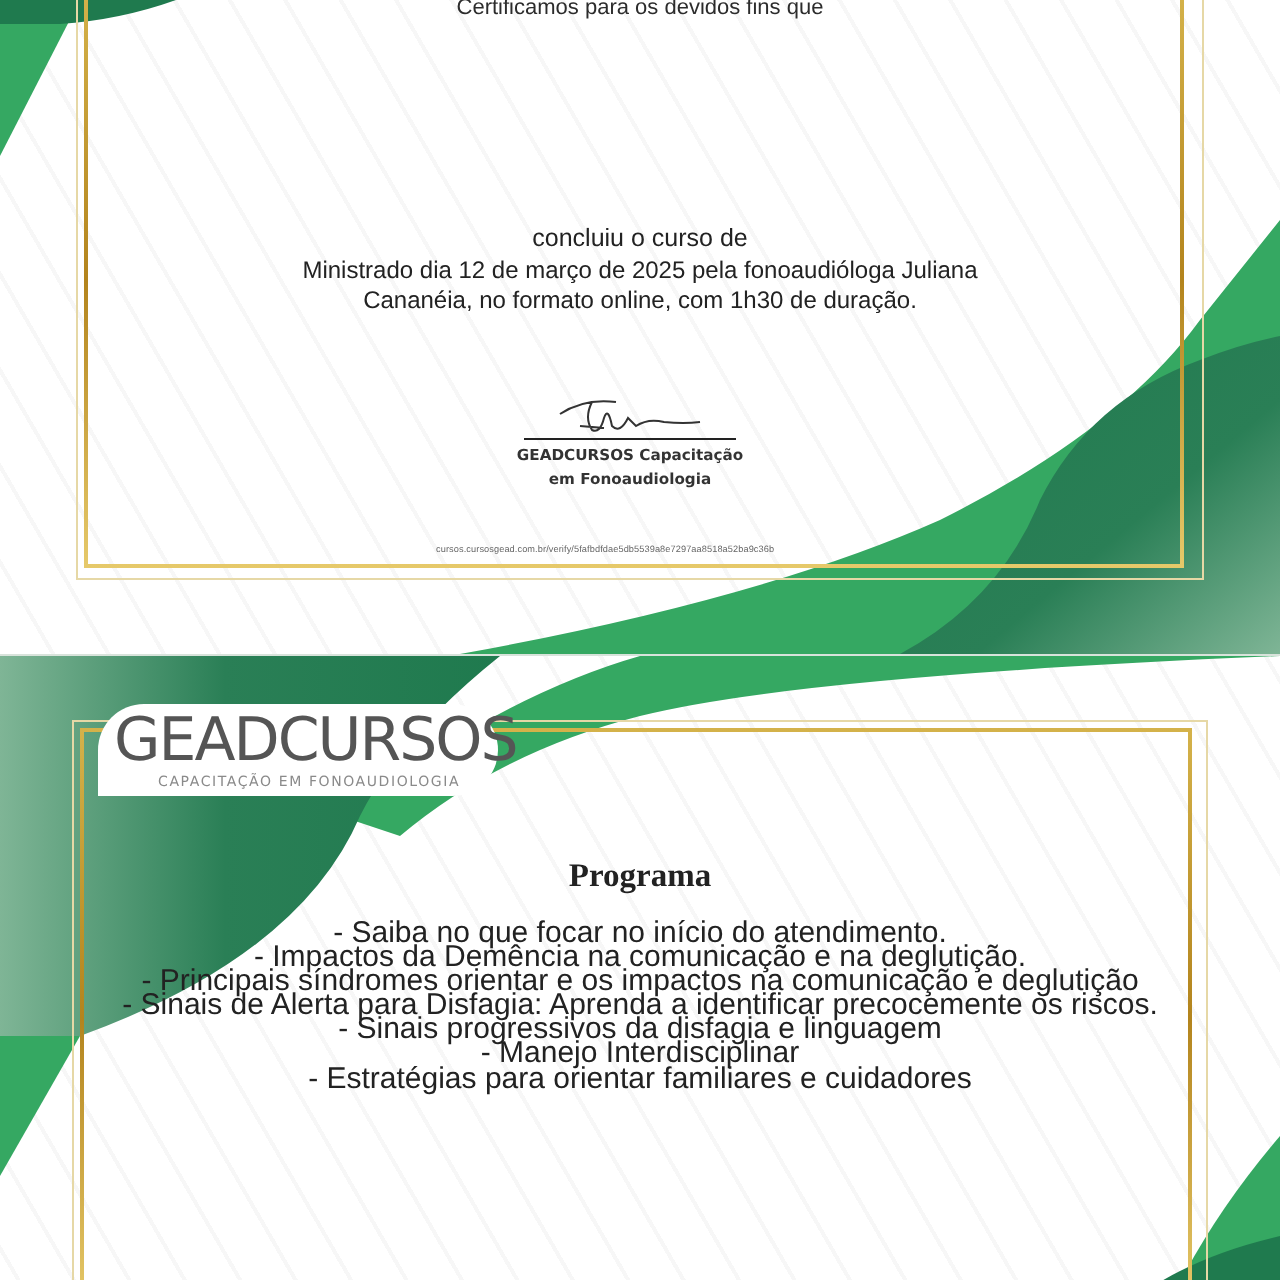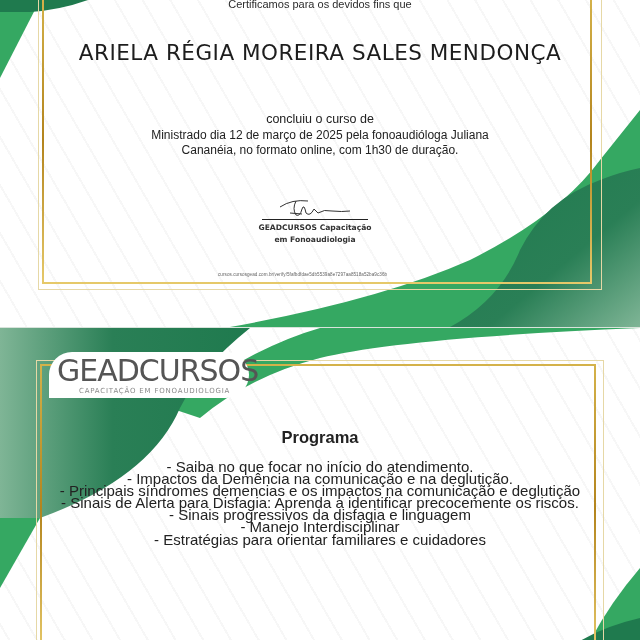--- a/index.html
+++ b/index.html
@@ -31,21 +31,21 @@
   .signature { position: absolute; left: 262px; top: 195px; width: 106px; height: 24px; }
   .sig-line { position: absolute; left: 262px; top: 219px; width: 106px; height: 1px; background: #222; }
   .signer { position: absolute; left: 240px; width: 150px; text-align: center; font-family: "DejaVu Sans", sans-serif; font-weight: bold; font-size: 7.6px; color: #333; line-height: 12px; top: 222px; }
   .verify { position: absolute; left: 218px; top: 272px; font-size: 4.6px; color: #666; letter-spacing: 0.05px; white-space: nowrap; }
 
   
   .logo { position: absolute; left: 49px; top: 24px; width: 200px; height: 46px; background: #ffffff; border-radius: 23px 23px 23px 0; }
   .logo-mark { position: absolute; left: 8px; top: 4px; font-family: "DejaVu Sans", sans-serif; font-size: 30px; font-weight: normal; letter-spacing: -1px; color: #555; line-height: 30px; }
   .logo-sub { position: absolute; left: 30px; top: 35px; font-family: "DejaVu Sans", sans-serif; font-size: 7px; color: #8a8a8a; letter-spacing: 0.8px; white-space: nowrap; }
 
-  .prog-title { position: absolute; left: 0; right: 0; top: 100px; text-align: center; font-family: Liberation Sans, sans-serif; font-size: 16.5px; font-weight: bold; color: #222; }
+  .prog-title { position: absolute; left: 0; right: 0; top: 100px; text-align: center; font-family: Liberation Serif, serif; font-size: 16.5px; font-weight: bold; color: #222; }
   .prog-list { position: absolute; left: 0; right: 0; top: 133px; text-align: center; font-size: 15px; line-height: 12.1px; color: #222; list-style: none; }
 </style>
 </head>
 <body>
 
 <div class="page page-1">
   <div class="stripes"></div>
 
   <svg class="deco" width="640" height="327" viewBox="0 0 640 327">
     <defs>
@@ -62,21 +62,20 @@
 
     <path d="M640,110 L640,327 L230,327 Q380,300 470,260 Q560,215 600,160 Q620,135 640,110 Z" fill="#35a862"></path>
 
     <path d="M640,168 L640,327 L450,327 Q500,300 520,250 Q545,200 600,180 Q620,172 640,168 Z" fill="url(#g1dark)"></path>
   </svg>
 
   <div class="frame-outer" style="left:38px; top:-4px; width:564px; height:294px;"></div>
   <div class="frame-inner" style="left:42px; top:-4px; width:550px; height:288px;"></div>
 
   <div class="center-text intro">Certificamos para os devidos fins que</div>
-  <div class="center-text name">ARIELA RÉGIA MOREIRA SALES MENDONÇA</div>
   <div class="center-text concluded">concluiu o curso de</div>
   <div class="center-text details">Ministrado dia 12 de março de 2025 pela fonoaudióloga Juliana Cananéia, no formato online, com 1h30 de duração.</div>
 
   <svg class="signature" viewBox="0 0 106 24">
     <path d="M18,12 Q30,4 46,6 M34,6 Q30,14 34,20 Q38,22 40,14 Q42,8 44,18 Q48,22 52,14 L56,18 Q62,14 70,16 Q80,17 88,16 M28,18 L40,19" stroke="#333" stroke-width="1" fill="none"></path>
   </svg>
   <div class="sig-line"></div>
   <div class="signer">
     <div>GEADCURSOS Capacitação</div>
     <div>em Fonoaudiologia</div>
@@ -111,19 +110,19 @@
 
   <div class="logo">
     <div class="logo-mark">GEADCURSOS</div>
     <div class="logo-sub">CAPACITAÇÃO EM FONOAUDIOLOGIA</div>
   </div>
 
   <div class="prog-title">Programa</div>
   <ul class="prog-list">
     <li>- Saiba no que focar no início do atendimento.</li>
     <li>- Impactos da Demência na comunicação e na deglutição.</li>
-    <li>- Principais síndromes demencias e os impactos na comunicação e deglutição</li>
+    <li>- Principais síndromes orientar e os impactos na comunicação e deglutição</li>
     <li>- Sinais de Alerta para Disfagia: Aprenda a identificar precocemente os riscos.</li>
     <li>- Sinais progressivos da disfagia e linguagem</li>
     <li>- Manejo Interdisciplinar</li>
     <li>- Estratégias para orientar familiares e cuidadores</li>
   </ul>
 </div>
 
 </body></html>

